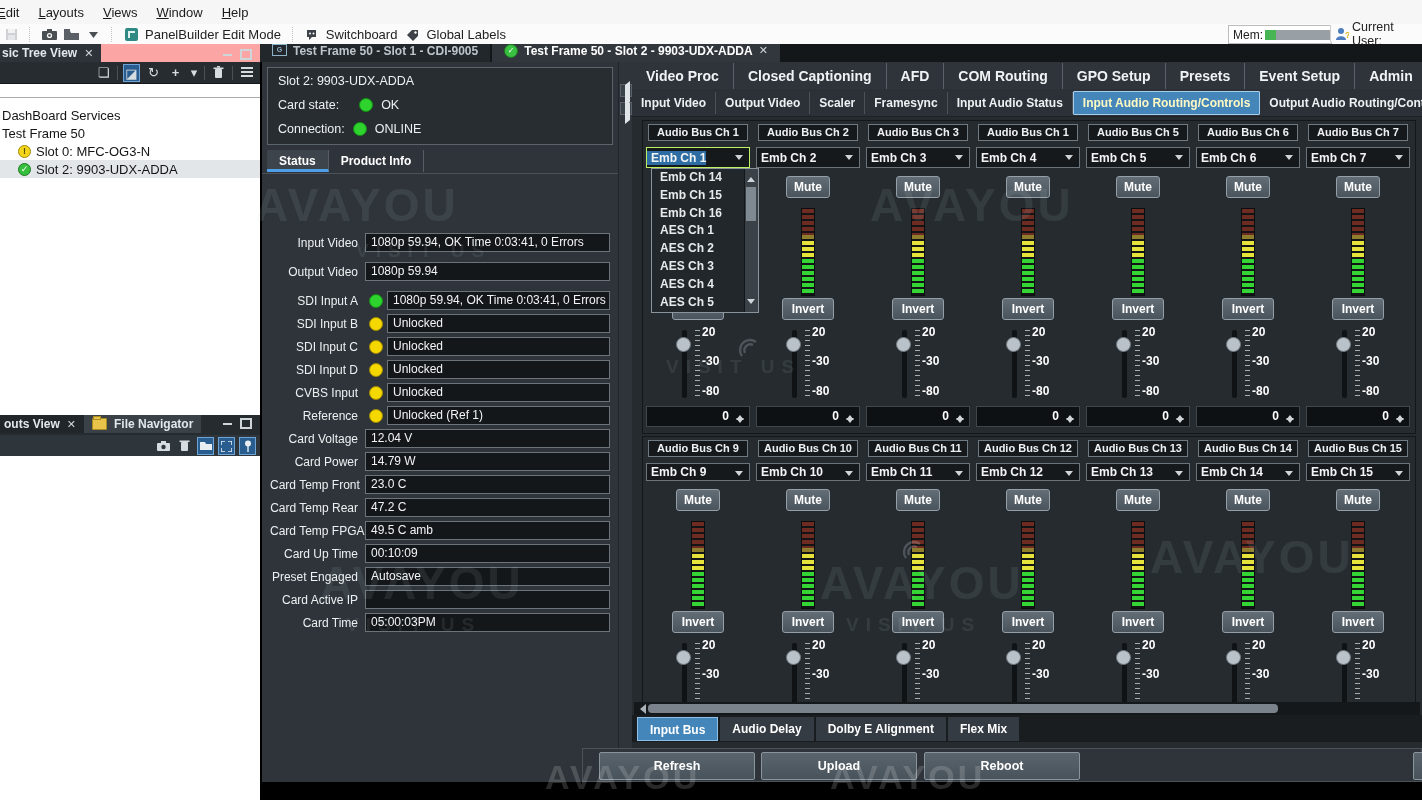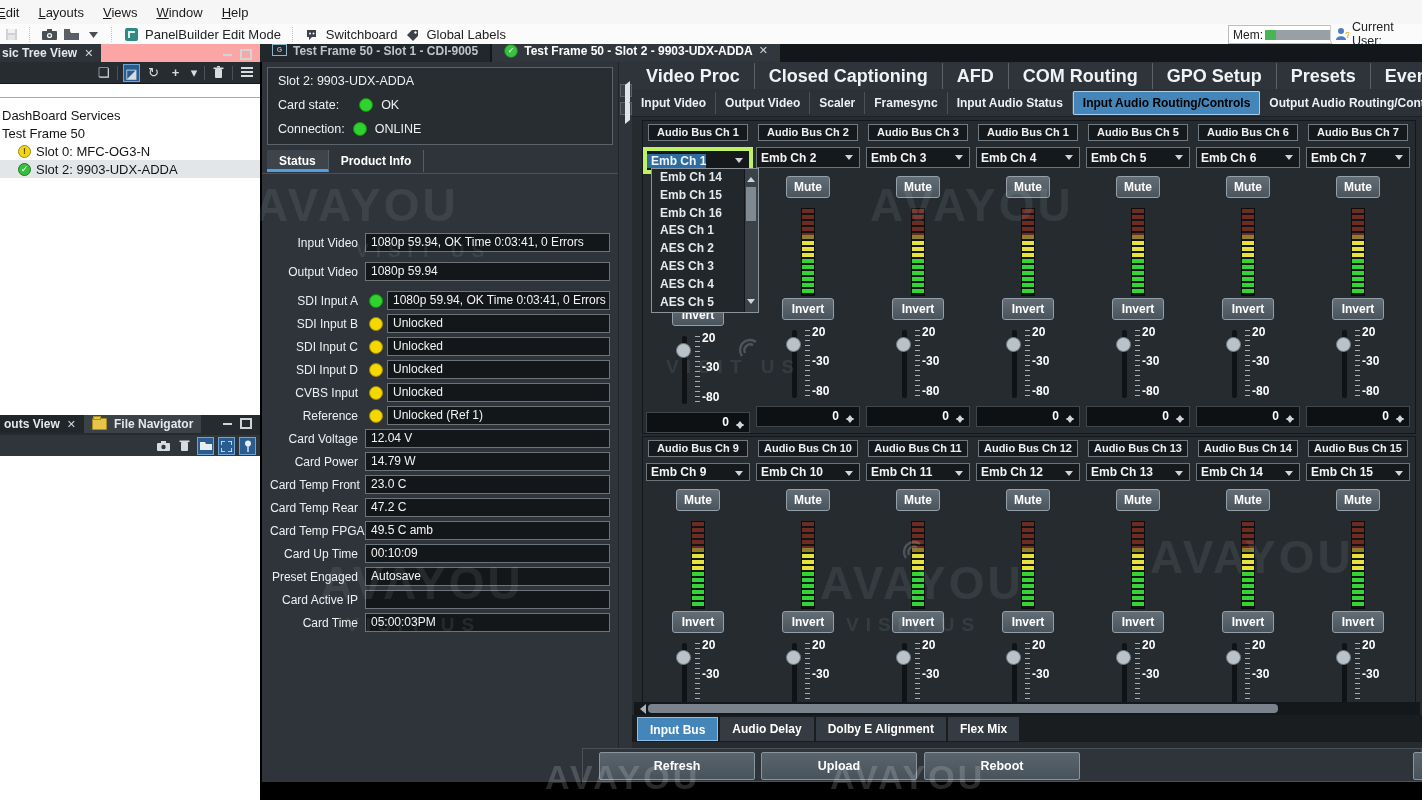--- a/index.html
+++ b/index.html
@@ -67,33 +67,33 @@
   .f-label{width:88px;text-align:right;padding-right:7px;color:#edf0f2;font-size:12px;white-space:nowrap;flex:none;}
   .f-dot{width:22px;flex:none;display:flex;justify-content:center;}
   .f-box{flex:1;height:17px;background:#14171a;border:1px solid #6b747b;color:#f2f4f5;font-size:12px;line-height:16px;padding:0 5px;white-space:nowrap;overflow:hidden;}
   
   #strip{left:618px;top:62px;width:14px;height:720px;background:#2e343a;border-left:1px solid #20252a;}
   .strip-btn{position:absolute;left:1px;width:12px;height:13px;background:#3a4147;border:1px solid #59626a;box-sizing:border-box;}
   .tri-l{width:0;height:0;border:4px solid transparent;border-right:5px solid #dfe4e8;margin:1px 0 0 0px;}
   .tri-r{width:0;height:0;border:4px solid transparent;border-left:5px solid #dfe4e8;margin:1px 0 0 4px;}
   
   #right-panel{left:632px;top:62px;width:790px;height:686px;background:#262b30;}
-  #tabs1{position:absolute;left:0;top:0;width:790px;height:27px;background:#2e343a;display:flex;align-items:center;color:#f0f3f5;font-size:18px;font-weight:bold;}
+  #tabs1{position:absolute;left:0;top:0;width:790px;height:27px;background:#2e343a;display:flex;align-items:center;color:#f0f3f5;font-size:14px;font-weight:bold;}
   .t1{padding:0 14px;line-height:26px;border-right:1px solid #59626a;white-space:nowrap;}
   .t1:last-child{border-right:none;}
   #tabs2{position:absolute;left:0;top:27px;width:790px;height:27px;background:#2b3137;display:flex;align-items:center;color:#eef1f3;font-size:12px;font-weight:bold;border-bottom:1px solid #1d2226;}
   .t2{padding:0 9px;line-height:22px;border-right:1px solid #4a5258;white-space:nowrap;}
-  .t2.active{background:#4486ba;border:1px solid #a8cdeb;border-radius:1px;color:#000000;}
+  .t2.active{background:#4486ba;border:1px solid #a8cdeb;border-radius:1px;color:#fef9c3;}
   .busrow{position:absolute;left:10px;width:772px;background:#262b30;border:1px solid #14171a;display:flex;overflow:hidden;}
   #busrow1{top:58px;height:312px;}
   #busrow2{top:374px;height:265px;}
   .chan{flex:0 0 110px;display:flex;flex-direction:column;align-items:center;position:relative;}
   .bus-h{margin-top:3px;width:98px;height:15px;line-height:15px;background:#16191c;border:1px solid #707a82;color:#eef1f3;font-size:11px;font-weight:bold;text-align:center;white-space:nowrap;}
   .combo{margin-top:6px;width:102px;height:19px;background:#16191c;border:1px solid #6b747b;position:relative;display:flex;align-items:center;}
-  .combo.focused{border:4px solid #bef264;}
+  .combo.focused{border:1px solid #bef264;}
   .combo-t{color:#f2f4f5;font-size:12px;font-weight:bold;padding-left:4px;white-space:nowrap;}
   .combo-t.sel{background:#2e6da4;}
   .combo .caret{position:absolute;right:6px;top:7px;width:0;height:0;border:4px solid transparent;border-top:5px solid #d0d5d9;}
   .chbtn{background:linear-gradient(#636d75,#4a545c);border:1px solid #959fa7;border-radius:3px;color:#fff;font-size:12px;font-weight:bold;text-align:center;}
   .mute{margin-top:8px;width:42px;height:20px;line-height:20px;}
   .invert{margin-top:2px;width:50px;height:20px;line-height:20px;}
   .meter{margin-top:10px;width:12px;height:86px;background:#0b0d0f;padding:1px;}
   .m-red{height:26px;background:repeating-linear-gradient(to bottom,#6e2b22 0 4px,#121416 4px 6px);}
   .m-dimy{height:6px;background:#8f7f2d;border-bottom:2px solid #121416;box-sizing:border-box;}
   .m-yel{height:18px;background:repeating-linear-gradient(to bottom,#e6e23c 0 4px,#121416 4px 6px);}

